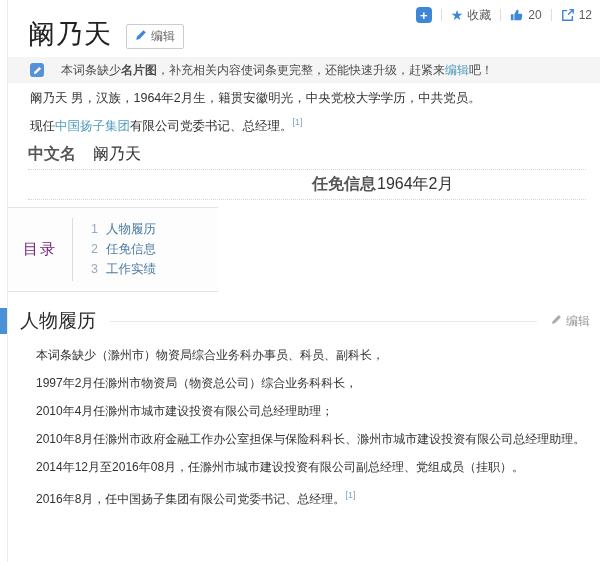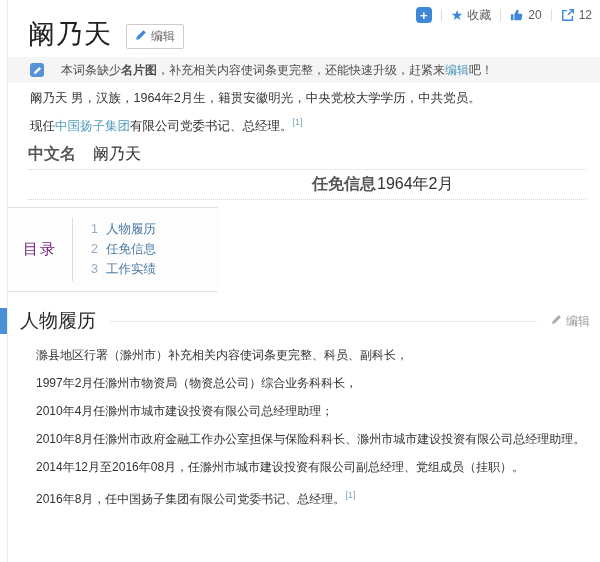--- a/index.html
+++ b/index.html
@@ -169,20 +169,20 @@
       <span>
         <svg width="11" height="11" viewBox="0 0 16 16">
             <path fill="#aaaaaa" d="M11.3 1.6l3.1 3.1L5.6 13.5l-4 .9.9-4L11.3 1.6z"></path>
           </svg>
       </span>
       <span>编辑</span>
     </a>
   </div>
 
   <div class="sec-body">
-    <p>滁县地区行署（滁州市）补充相关内容使词条更完整、科员、副科长，</p>
+    <p>本词条缺少（滁州市）物资局综合业务科办事员、科员、副科长，</p>
     <p>1997年2月任滁州市物资局（物资总公司）综合业务科科长，</p>
     <p>2010年4月任滁州市城市建设投资有限公司总经理助理；</p>
     <p>2010年8月任滁州市政府金融工作办公室担保与保险科科长、滁州市城市建设投资有限公司总经理助理。</p>
     <p>2014年12月至2016年08月，任滁州市城市建设投资有限公司副总经理、党组成员（挂职）。</p>
     <p><span>2016年8月，任中国扬子集团有限公司党委书记、总经理。</span><sup class="ref">[1]</sup></p>
   </div>
 </div>
 
 </body></html>

